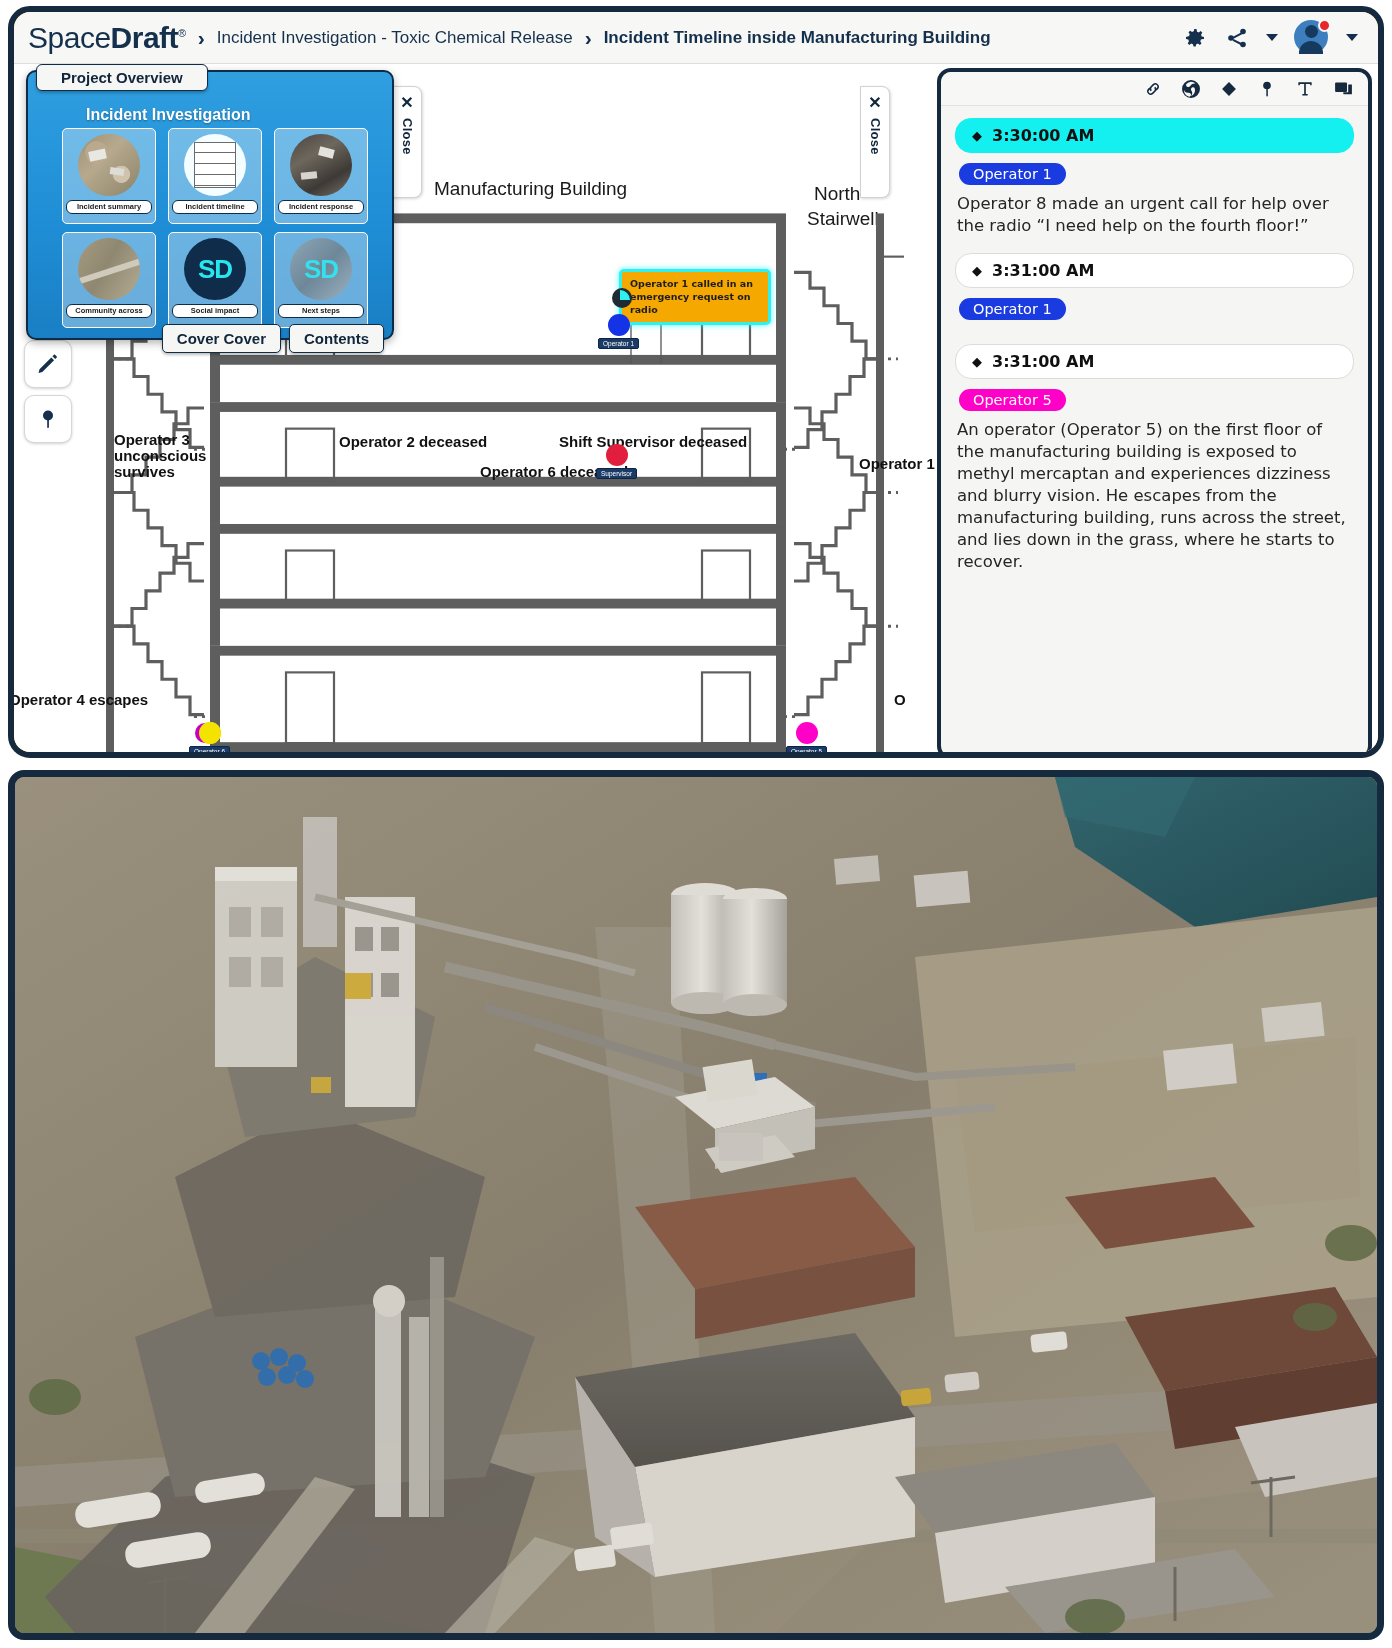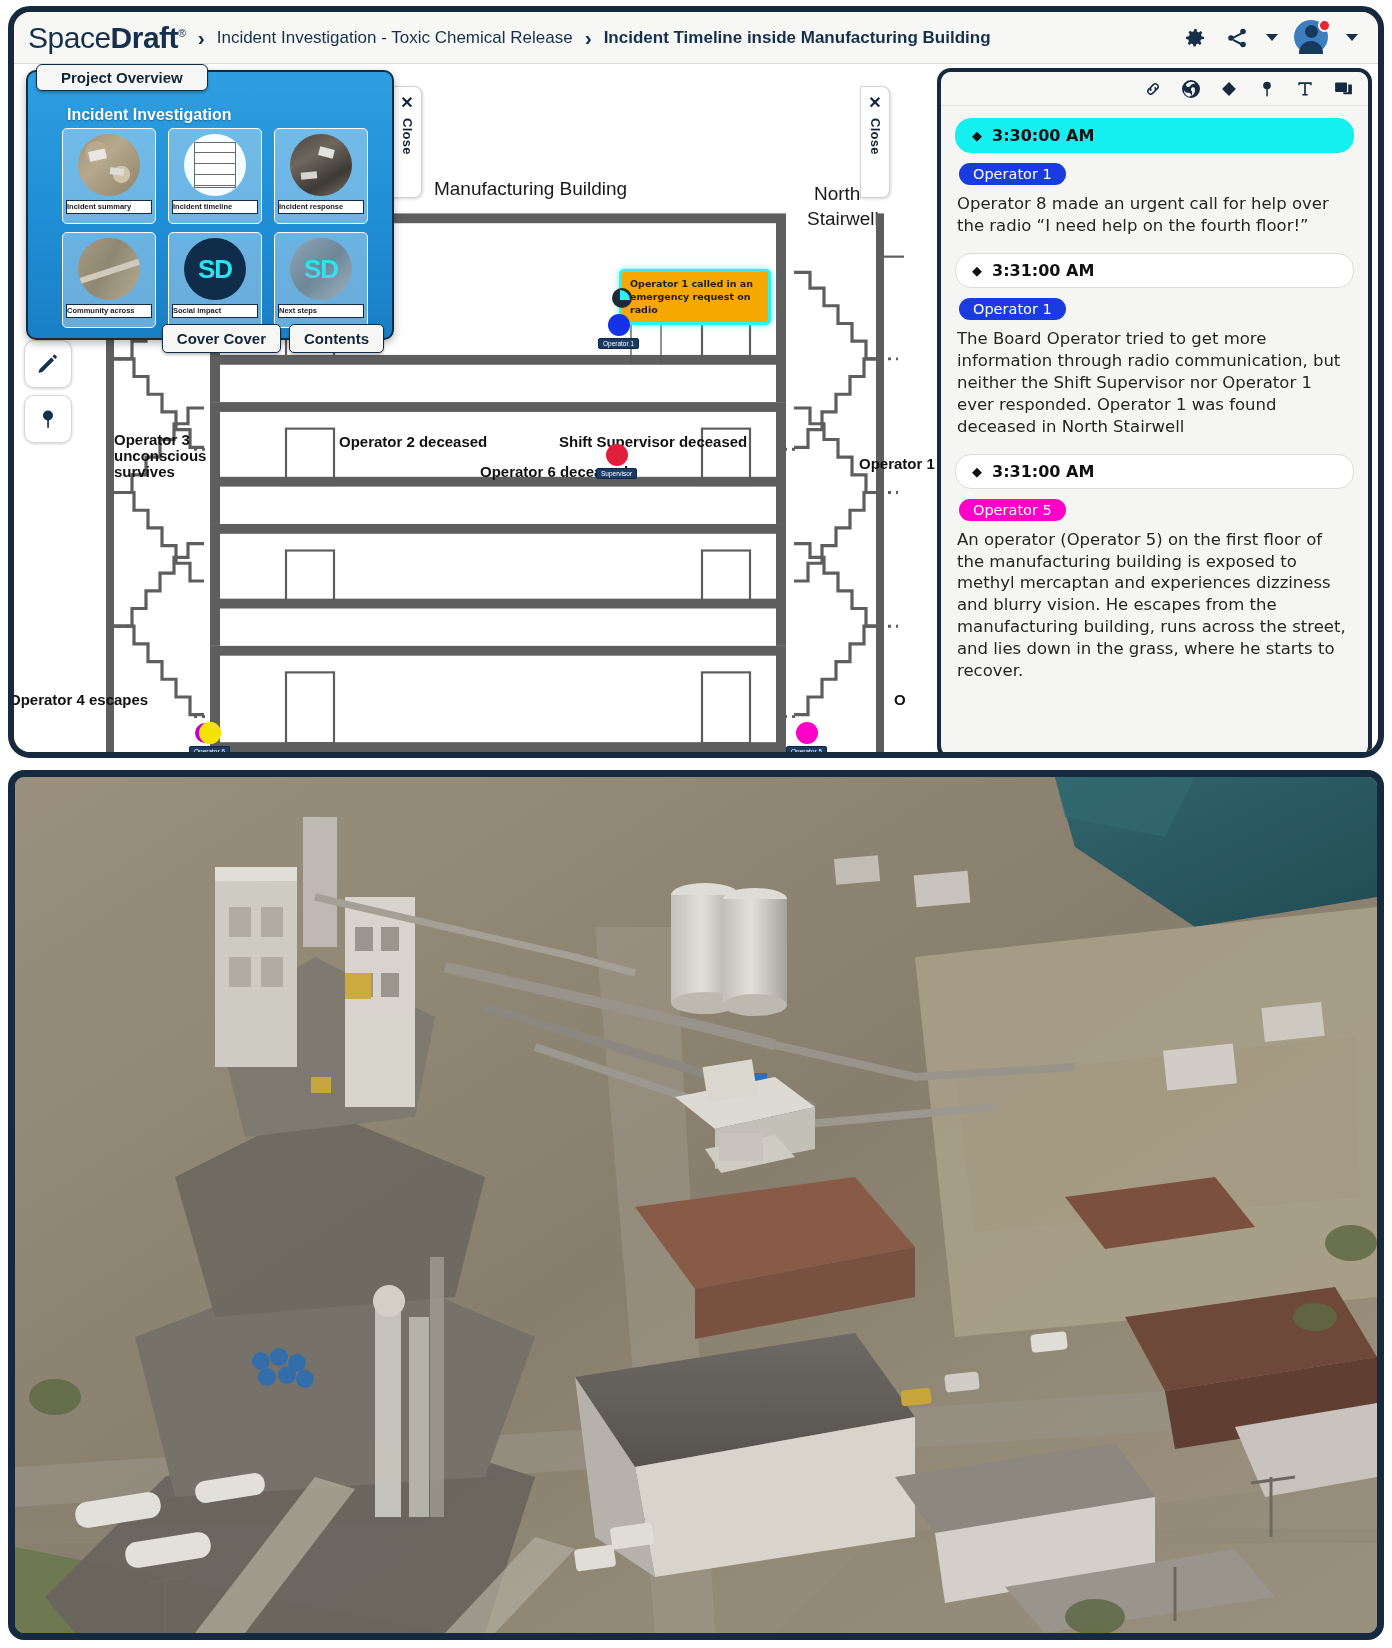--- a/index.html
+++ b/index.html
@@ -92,21 +92,21 @@
     background: linear-gradient(180deg,#2f9fe0 0%, #1f8ed6 55%, #1a7fc4 100%);
     border: 2px solid #0f2c47; border-radius: 10px;
     z-index: 30; box-shadow: 0 3px 8px rgba(0,0,0,.3);
   }
   #po-tab {
     position: absolute; left: 8px; top: -8px;
     background: #f6f6f4; border: 1px solid #0f2c47; border-radius: 6px;
     padding: 4px 24px; font-size: 15px; font-weight: 700; color: #11263b;
     box-shadow: 0 2px 3px rgba(0,0,0,.25); cursor: pointer;
   }
-  #po-title { position: absolute; left: 39px; top: 34px; color: #ffffff; font-size: 16px; font-weight: 700; text-shadow: 0 1px 2px rgba(0,0,0,.35); }
+  #po-title { position: absolute; left: 58px; top: 34px; color: #ffffff; font-size: 16px; font-weight: 700; text-shadow: 0 1px 2px rgba(0,0,0,.35); }
   #po-grid {
     position: absolute; left: 34px; top: 56px;
     display: grid; grid-template-columns: repeat(3, 94px); grid-template-rows: repeat(2, 96px);
     gap: 8px 12px;
   }
   .po-card {
     background: rgba(255,255,255,.34); border: 1px solid #ffffff; border-radius: 5px;
     display: flex; flex-direction: column; align-items: center; justify-content: flex-start;
     padding-top: 5px; cursor: pointer; position: relative; overflow: hidden;
   }
@@ -127,22 +127,22 @@
   .th-dark::after { content:""; position:absolute; left:46%; top:22%; width:24%; height:14%; background:#e4e2dd; transform:rotate(14deg); }
   .th-dark::before { content:""; position:absolute; left:18%; top:62%; width:26%; height:12%; background:#d7d4cd; transform:rotate(-6deg); }
   .th-road { background: linear-gradient(120deg,#a79a80 0%, #8f8871 45%, #b5ab93 100%); }
   .th-road::after { content:""; position:absolute; left:-10%; top:48%; width:125%; height:9%; background:#cfcabc; transform: rotate(-18deg); }
   .th-sd { background: #0f2c4a; display:flex; align-items:center; justify-content:center; }
   .th-sd span { color:#27e6f0; font-size: 26px; font-weight: 700; letter-spacing:-1px; }
   .th-sd2 { background: linear-gradient(135deg,#8ea8b8 0%,#6e8799 50%,#9ab2c0 100%); display:flex; align-items:center; justify-content:center; }
   .th-sd2 span { color:#2ee8f2; font-size: 26px; font-weight: 700; letter-spacing:-1px; opacity:.92; }
   .po-label {
     margin-top: 4px; width: 86px; background: #ffffff; border: 1px solid #0f2c47;
-    border-radius: 0; font-size: 7.5px; font-weight: 700; color: #1a1a1a;
-    padding: 2px 0; line-height: 1;
+    border-radius: 6px; font-size: 7.5px; font-weight: 700; color: #1a1a1a;
+    text-align: center; padding: 2px 0; line-height: 1;
   }
   #po-buttons { position: absolute; right: 8px; bottom: -15px; display: flex; gap: 8px; }
   .po-btn {
     background: #f6f6f4; border: 1px solid #0f2c47; border-radius: 5px;
     padding: 5px 14px; font-size: 15px; font-weight: 700; color: #11263b;
     box-shadow: 0 2px 3px rgba(0,0,0,.25); cursor: pointer;
   }
 
   
   #timeline-panel {
@@ -478,21 +478,20 @@
           <div class="tl-tag" style="background:#1a3be0">Operator 1</div>
           <div class="tl-text">Operator 8 made an urgent call for help over the radio “I need help on the fourth floor!”</div>
         </div>
 
         <div class="tl-entry">
           <div class="tl-time">
             <span class="dia">◆</span>
             <span>3:31:00 AM</span>
           </div>
           <div class="tl-tag" style="background:#1a3be0">Operator 1</div>
-          <div class="tl-text">The Board Operator tried to get more information through radio communication, but neither the Shift Supervisor nor Operator 1 ever responded. Operator 1 was found deceased in North Stairwell</div>
         </div>
 
         <div class="tl-entry">
           <div class="tl-time">
             <span class="dia">◆</span>
             <span>3:31:00 AM</span>
           </div>
           <div class="tl-tag" style="background:#ff00c8">Operator 5</div>
           <div class="tl-text">An operator (Operator 5) on the first floor of the manufacturing building is exposed to methyl mercaptan and experiences dizziness and blurry vision. He escapes from the manufacturing building, runs across the street, and lies down in the grass, where he starts to recover.</div>
         </div>

